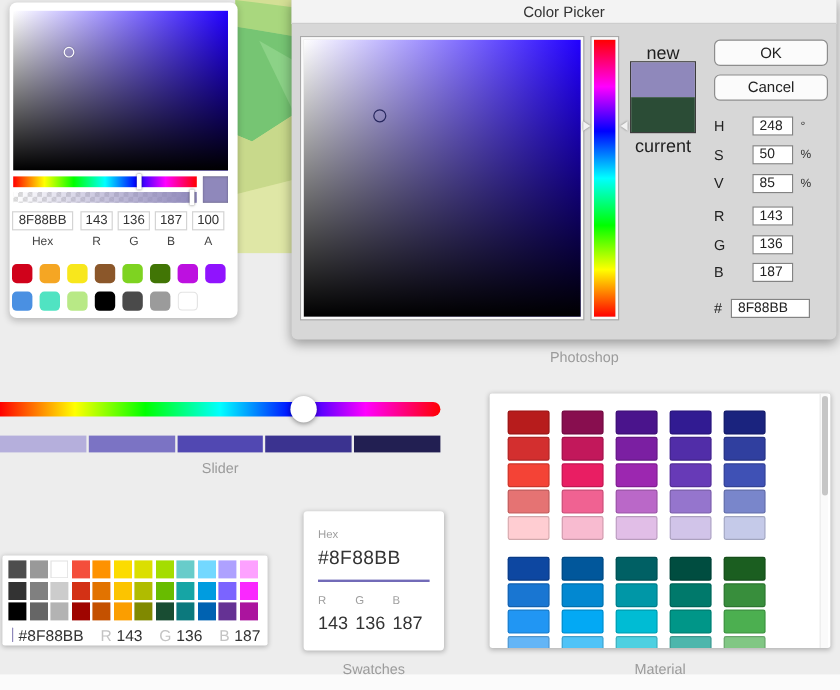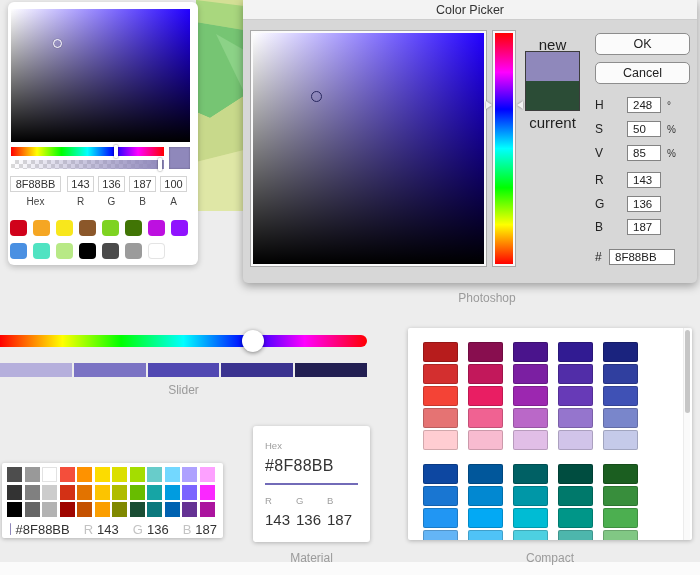--- a/index.html
+++ b/index.html
@@ -328,21 +328,21 @@
       <div class="mt-ch">
         <div class="mt-ch-label">G</div>
         <div class="mt-ch-val">136</div>
       </div>
       <div class="mt-ch">
         <div class="mt-ch-label">B</div>
         <div class="mt-ch-val">187</div>
       </div>
     </div>
   </div>
-  <div class="section-label" style="left:253px; top:551px; width:117px;">Material</div>
+  <div class="section-label" style="left:253px; top:551px; width:117px;">Swatches</div>
 
   <div class="sw-card">
     <div class="sw-group sw-g1">
         <div class="sw-strip">
           <div class="sw-cell" style="background: rgb(183, 28, 28);"></div>
           <div class="sw-cell" style="background: rgb(211, 47, 47);"></div>
           <div class="sw-cell" style="background: rgb(244, 67, 54);"></div>
           <div class="sw-cell" style="background: rgb(229, 115, 115);"></div>
           <div class="sw-cell" style="background: rgb(255, 205, 210);"></div>
         </div>
@@ -404,15 +404,15 @@
           <div class="sw-cell" style="background: rgb(27, 94, 32);"></div>
           <div class="sw-cell" style="background: rgb(56, 142, 60);"></div>
           <div class="sw-cell" style="background: rgb(76, 175, 80);"></div>
           <div class="sw-cell" style="background: rgb(129, 199, 132);"></div>
         </div>
       </div>
     <div class="sw-scrollbar">
       <div class="sw-scroll-thumb"></div>
     </div>
   </div>
-  <div class="section-label" style="left:408px; top:551px; width:284px;">Compact</div>
+  <div class="section-label" style="left:408px; top:551px; width:284px;">Material</div>
 
 </div>
 
 </body></html>

